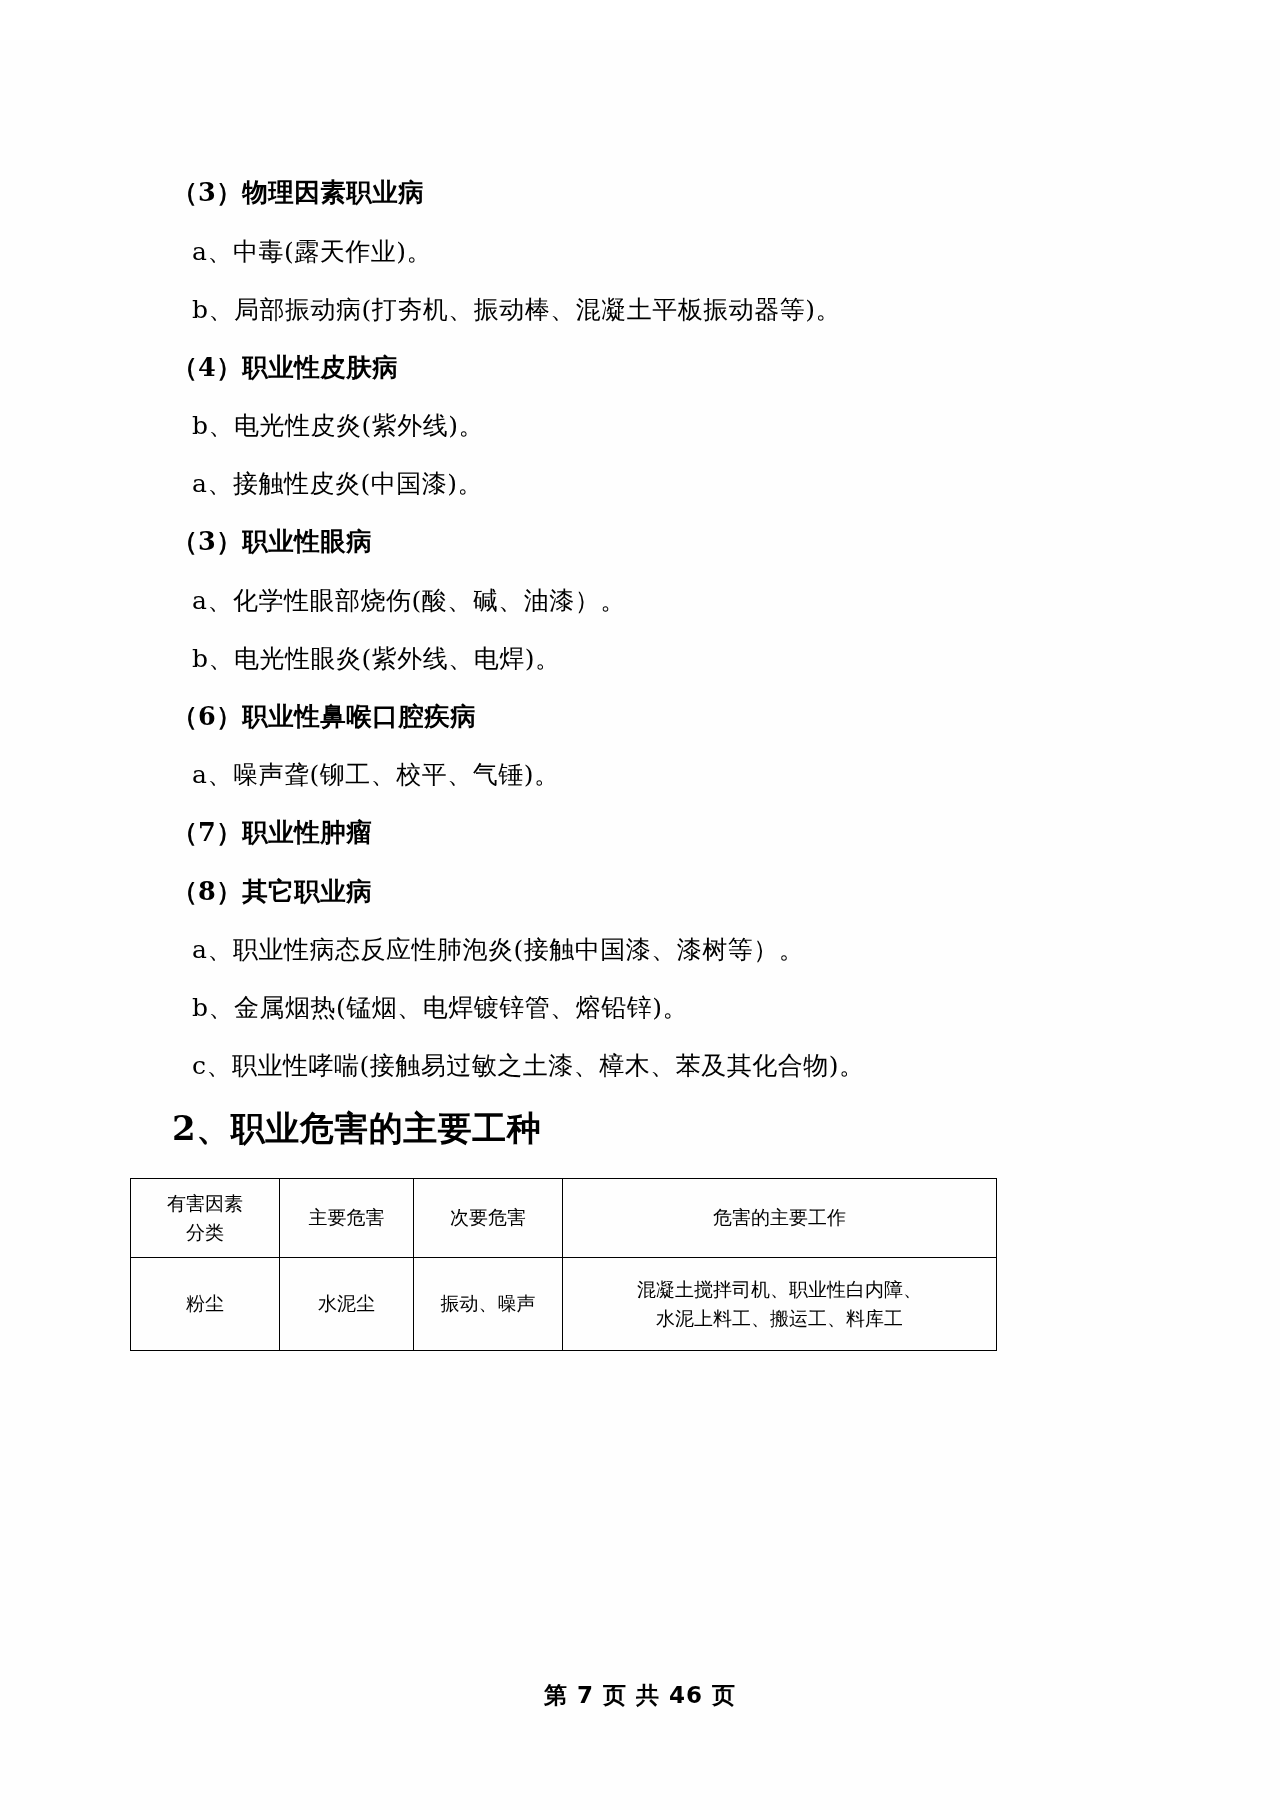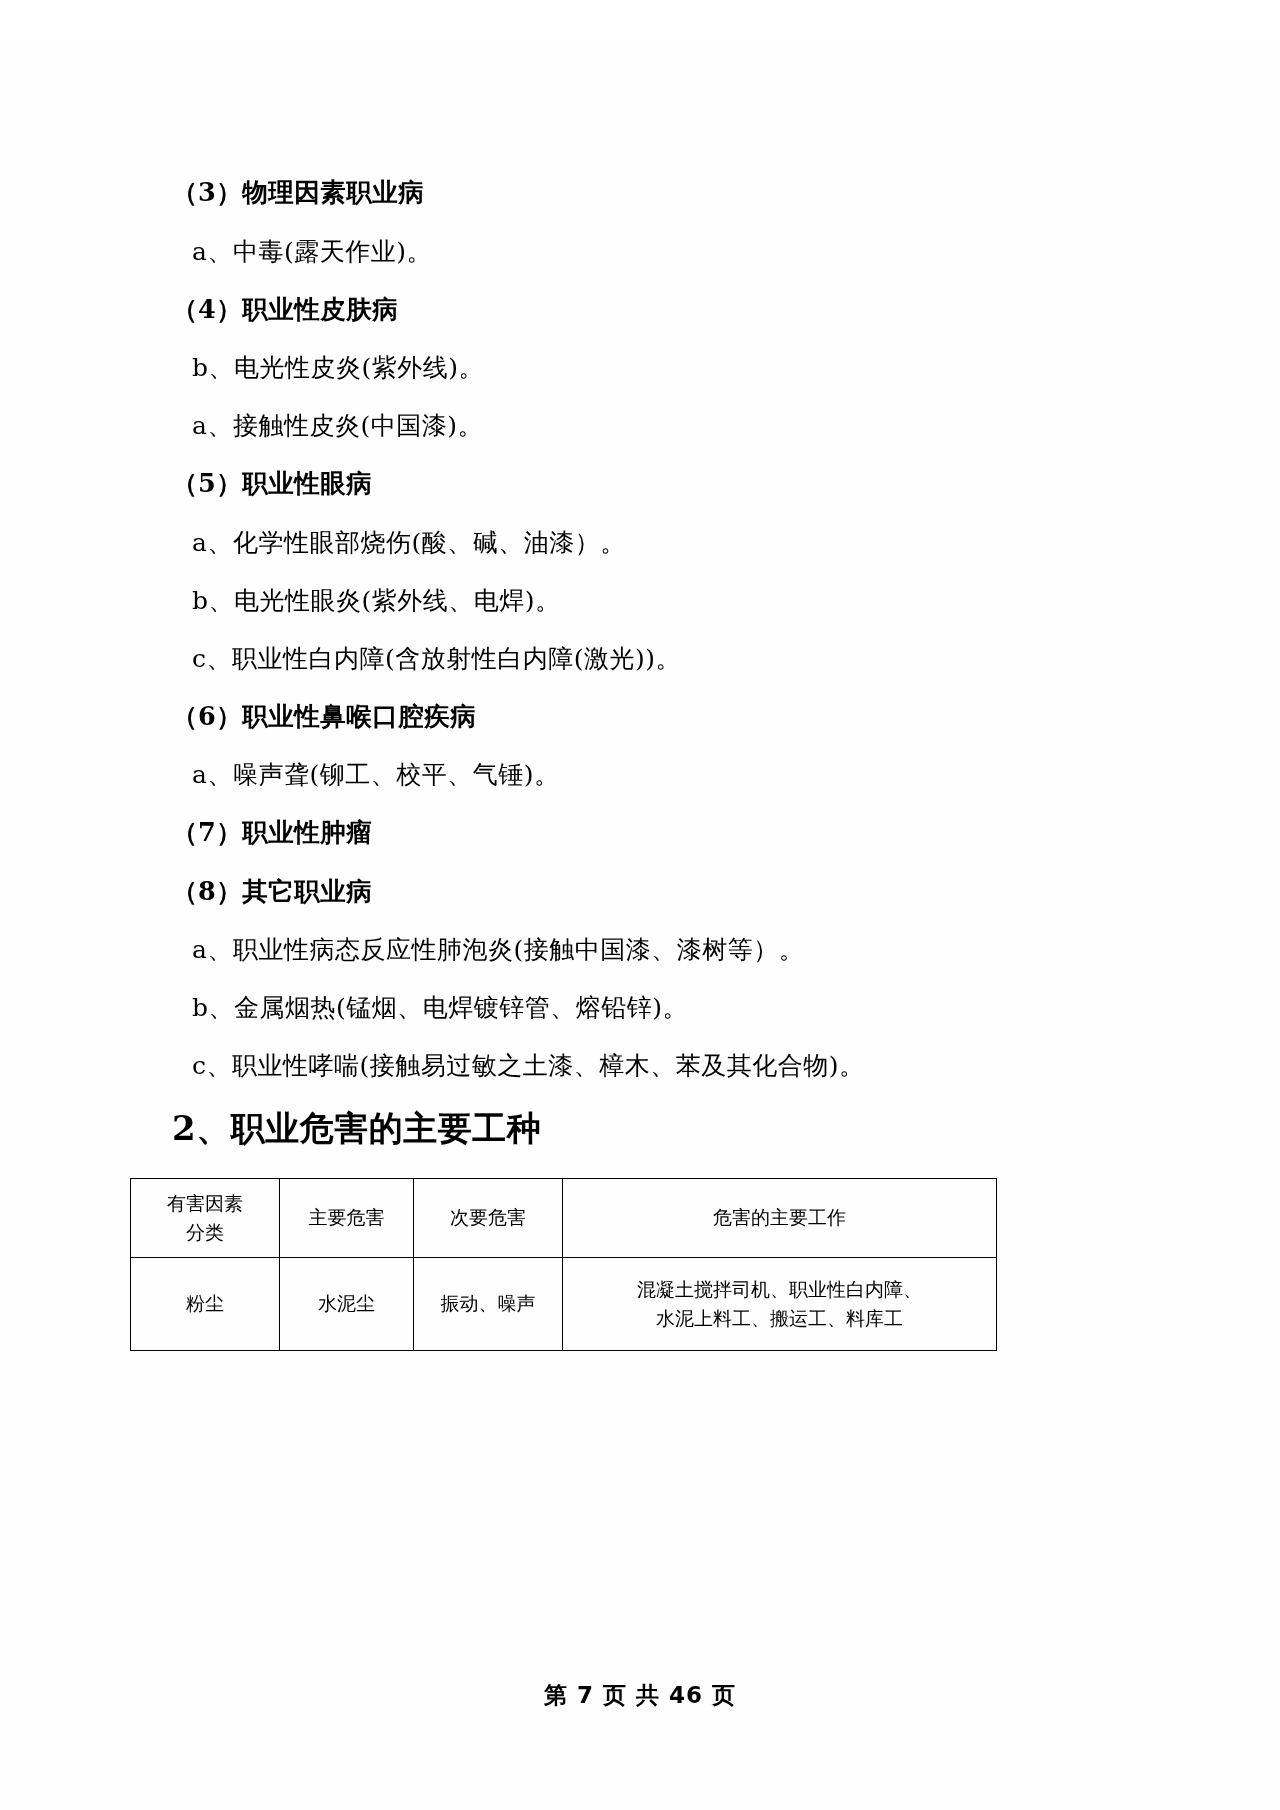--- a/index.html
+++ b/index.html
@@ -92,29 +92,29 @@
 </style>
 </head>
 <body>
 
 <div class="page">
 
   <div class="content">
 
     <p class="line heading">（3）物理因素职业病</p>
     <p class="line item">a、中毒(露天作业)。</p>
+    <p class="line item">b、局部振动病(打夯机、振动棒、混凝土平板振动器等)。</p>
 
     <p class="line heading">（4）职业性皮肤病</p>
     <p class="line item">b、电光性皮炎(紫外线)。</p>
     <p class="line item">a、接触性皮炎(中国漆)。</p>
 
-    <p class="line heading">（5）职业性眼病</p>
+    <p class="line heading">（3）职业性眼病</p>
     <p class="line item">a、化学性眼部烧伤(酸、碱、油漆）。</p>
     <p class="line item">b、电光性眼炎(紫外线、电焊)。</p>
-    <p class="line item">c、职业性白内障(含放射性白内障(激光))。</p>
 
     <p class="line heading">（6）职业性鼻喉口腔疾病</p>
     <p class="line item">a、噪声聋(铆工、校平、气锤)。</p>
 
     <p class="line heading">（7）职业性肿瘤</p>
 
     <p class="line heading">（8）其它职业病</p>
     <p class="line item">a、职业性病态反应性肺泡炎(接触中国漆、漆树等）。</p>
     <p class="line item">b、金属烟热(锰烟、电焊镀锌管、熔铅锌)。</p>
     <p class="line item">c、职业性哮喘(接触易过敏之土漆、樟木、苯及其化合物)。</p>

